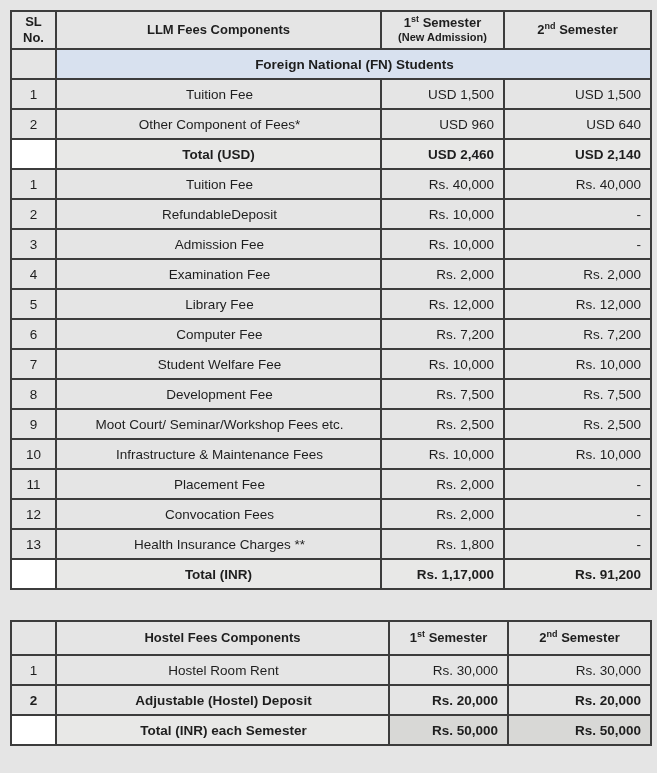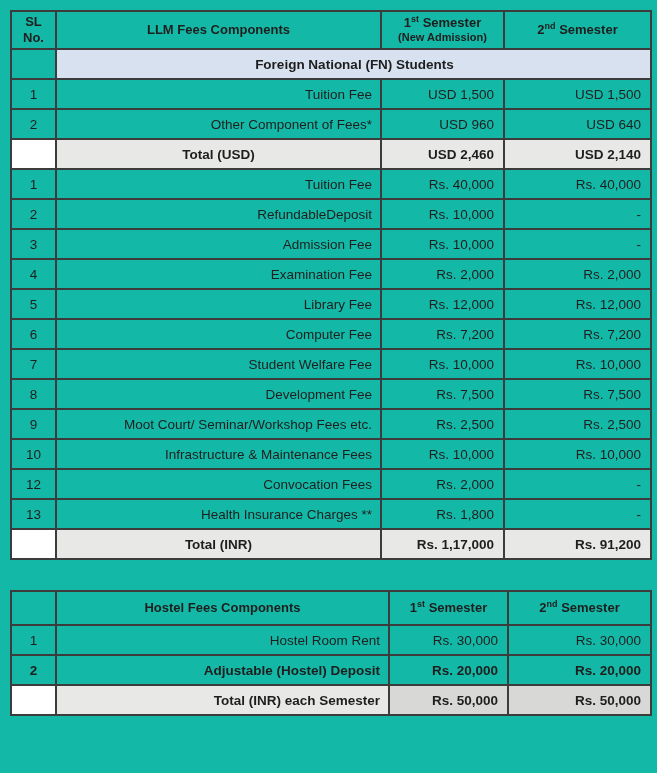--- a/index.html
+++ b/index.html
@@ -6,21 +6,21 @@
     margin: 0;
     padding: 0;
     background: #ffffff;
     font-family: "Liberation Sans", sans-serif;
     color: #1e1e1e;
   }
   .page {
     position: relative;
     width: 657px;
     height: 773px;
-    background: #14b8a6;
+    background: #e5e5e5;
     overflow: hidden;
   }
   table {
     border-collapse: collapse;
     table-layout: fixed;
     margin-left: 10px;
   }
   table.main { margin-top: 10px; width: 640px; }
   table.hostel { margin-top: 30px; width: 640px; }
   td, th {
@@ -40,21 +40,21 @@
     font-size: 13px;
     line-height: 1.25;
   }
   th .sub {
     display: block;
     font-size: 11px;
     font-weight: bold;
   }
   sup { font-size: 9px; vertical-align: super; line-height: 0; }
   .sl { text-align: center; }
-  .label { text-align: right; padding-left: 10px; }
+  .label { text-align: center; padding-left: 10px; }
   .amt { text-align: right; padding-right: 9px; }
   tr.band .band-cell {
     background: #d8e1ef;
     font-weight: bold;
     text-align: center;
     padding-left: 10px;
   }
   tr.total td { font-weight: bold; }
   tr.total td.gray { background: #e8e8e7; }
   tr.total td.center { text-align: center; }
@@ -171,20 +171,26 @@
       <td class="amt">Rs. 2,500</td>
       <td class="amt">Rs. 2,500</td>
     </tr>
     <tr class="row">
       <td class="sl">10</td>
       <td class="label">Infrastructure &amp; Maintenance Fees</td>
       <td class="amt">Rs. 10,000</td>
       <td class="amt">Rs. 10,000</td>
     </tr>
     <tr class="row">
+      <td class="sl">11</td>
+      <td class="label">Placement Fee</td>
+      <td class="amt">Rs. 2,000</td>
+      <td class="amt">-</td>
+    </tr>
+    <tr class="row">
       <td class="sl">12</td>
       <td class="label">Convocation Fees</td>
       <td class="amt">Rs. 2,000</td>
       <td class="amt">-</td>
     </tr>
     <tr class="row">
       <td class="sl">13</td>
       <td class="label">Health Insurance Charges **</td>
       <td class="amt">Rs. 1,800</td>
       <td class="amt">-</td>

